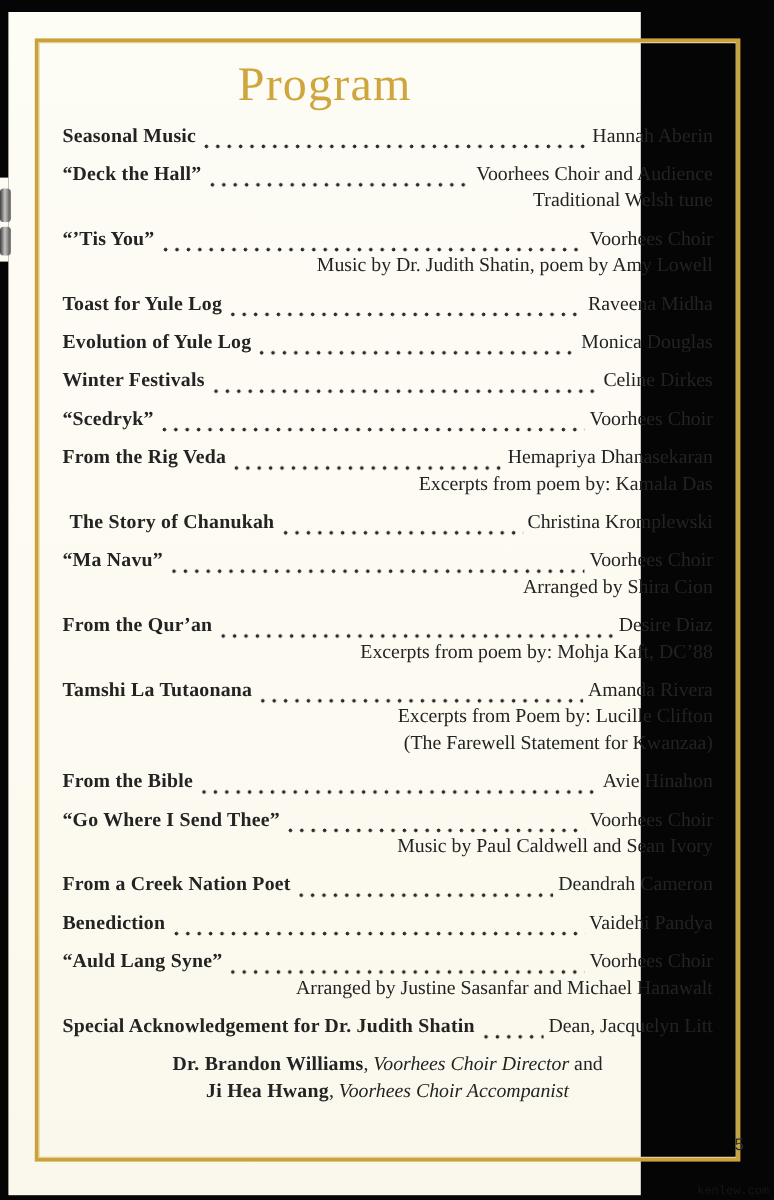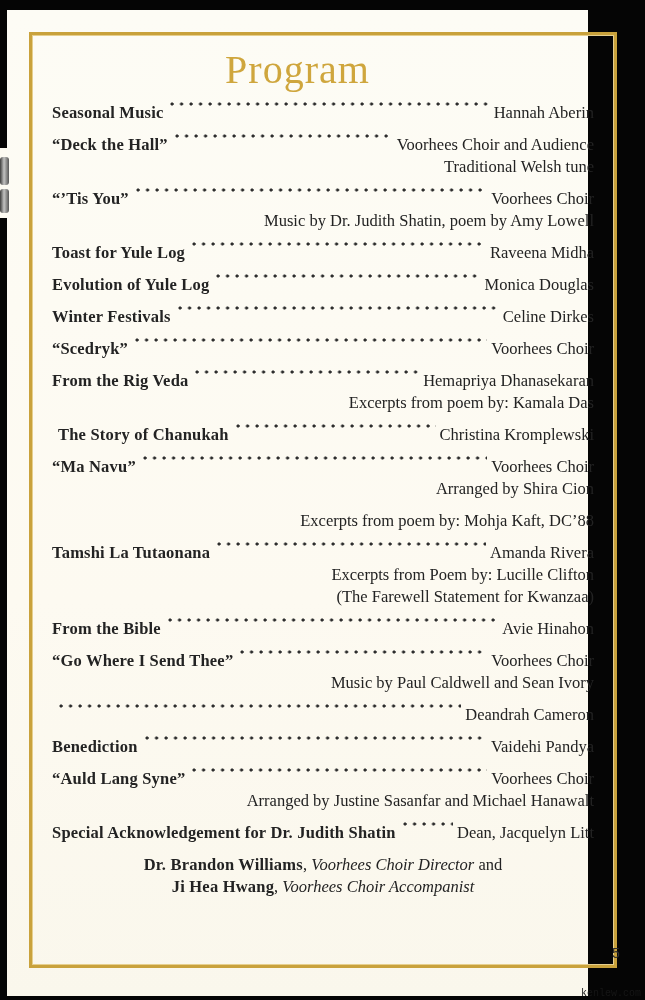--- a/index.html
+++ b/index.html
@@ -9,21 +9,21 @@
     --paper:#FDFBF2;
   }
   html,body{margin:0;padding:0;}
   body{
     width:645px;height:1000px;position:relative;overflow:hidden;
     background:#050505;
     font-family:"Liberation Serif", serif;
     color:var(--ink);
   }
   .page{
-    position:absolute;left:7px;top:10px;width:581px;height:986px;
+    position:absolute;left:7px;top:10px;width:527px;height:986px;
     background:linear-gradient(180deg,#fdfcf5 0%,#fdfaf1 60%,#faf7ec 100%);
   }
   .frame{
     position:absolute;left:22px;top:22px;width:588px;height:936px;
     box-sizing:border-box;
     border:3px solid var(--gold);
     box-shadow:inset 0 0 0 1px #e6cf8e;
   }
   .doc-title{
     position:absolute;left:0;right:0;top:38px;
@@ -31,21 +31,21 @@
     font-size:40px;line-height:44px;
     color:var(--title_gold);
     letter-spacing:1px;
   }
   .content{
     position:absolute;left:45px;top:92px;width:542px;
     font-size:16.5px;line-height:22px;
   }
   .entry{margin-bottom:10px;}
   .entry.indent .t{padding-left:6px;}
-  .row{display:flex;align-items:flex-start;}
+  .row{display:flex;align-items:flex-end;}
   .t{font-weight:bold;white-space:nowrap;letter-spacing:0.2px;}
   .p{white-space:nowrap;}
   .leader{
     flex:1 1 auto;height:4px;margin:0 4px 0 7px;min-width:12px;
     background-image:radial-gradient(circle at 2px 2px,#2b2b2b 1.35px,rgba(0,0,0,0) 1.8px);
     background-size:9.5px 4px;background-repeat:repeat-x;background-position:left bottom;
   }
   .sub{text-align:right;}
   .credits{text-align:center;}
   .credit b{letter-spacing:0.2px;}
@@ -147,20 +147,25 @@
         </div>
         <div class="entry">
           <div class="row">
             <span class="t">“Ma Navu”</span>
             <span class="leader"></span>
             <span class="p">Voorhees Choir</span>
           </div>
           <div class="sub">Arranged by Shira Cion</div>
         </div>
         <div class="entry">
+          <div class="row">
+            <span class="t">From the Qur’an</span>
+            <span class="leader"></span>
+            <span class="p">Desire Diaz</span>
+          </div>
           <div class="sub">Excerpts from poem by: Mohja Kaft, DC’88</div>
         </div>
         <div class="entry">
           <div class="row">
             <span class="t">Tamshi La Tutaonana</span>
             <span class="leader"></span>
             <span class="p">Amanda Rivera</span>
           </div>
           <div class="sub">Excerpts from Poem by: Lucille Clifton</div>
           <div class="sub">(The Farewell Statement for Kwanzaa)</div>
@@ -175,20 +180,21 @@
         <div class="entry">
           <div class="row">
             <span class="t">“Go Where I Send Thee”</span>
             <span class="leader"></span>
             <span class="p">Voorhees Choir</span>
           </div>
           <div class="sub">Music by Paul Caldwell and Sean Ivory</div>
         </div>
         <div class="entry">
           <div class="row">
+            <span class="t">From a Creek Nation Poet</span>
             <span class="leader"></span>
             <span class="p">Deandrah Cameron</span>
           </div>
         </div>
         <div class="entry">
           <div class="row">
             <span class="t">Benediction</span>
             <span class="leader"></span>
             <span class="p">Vaidehi Pandya</span>
           </div>

